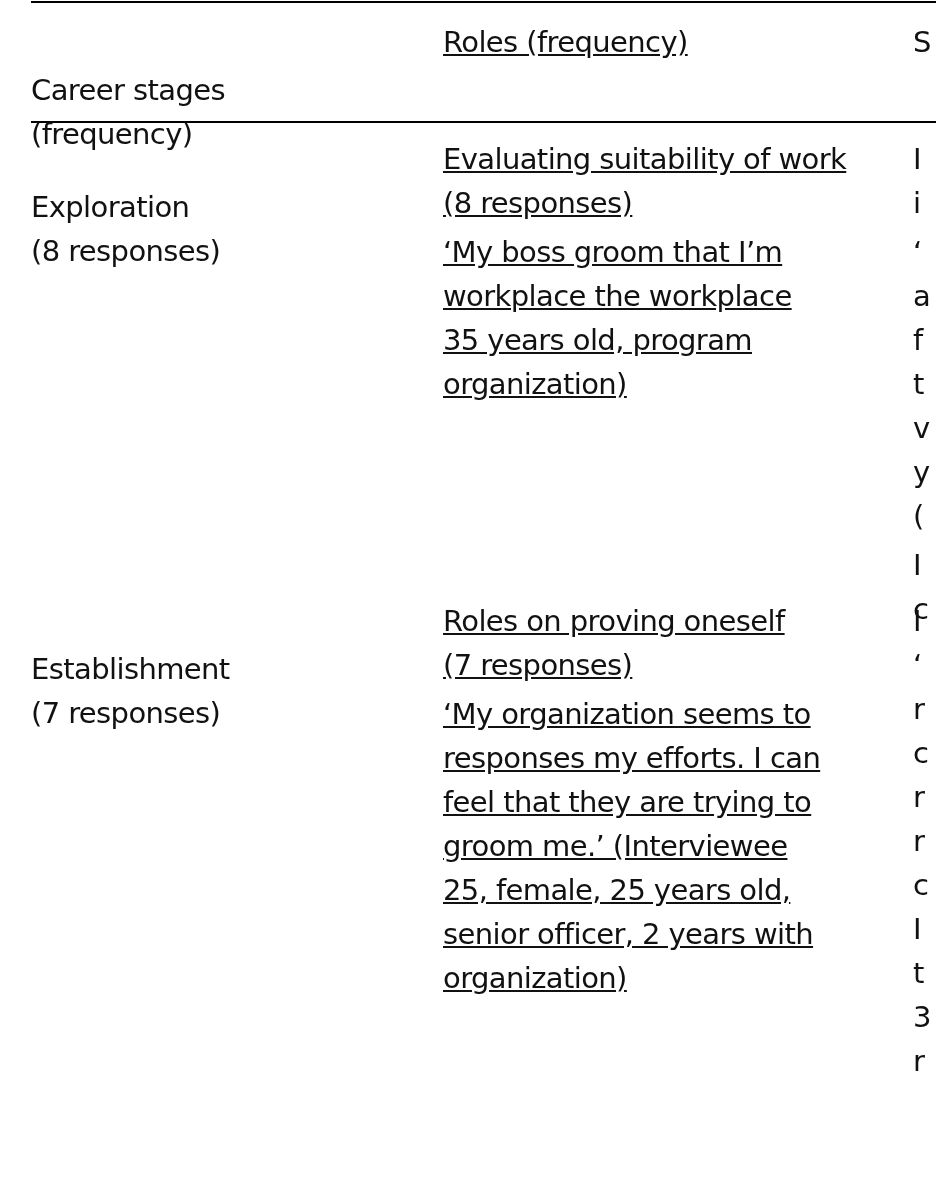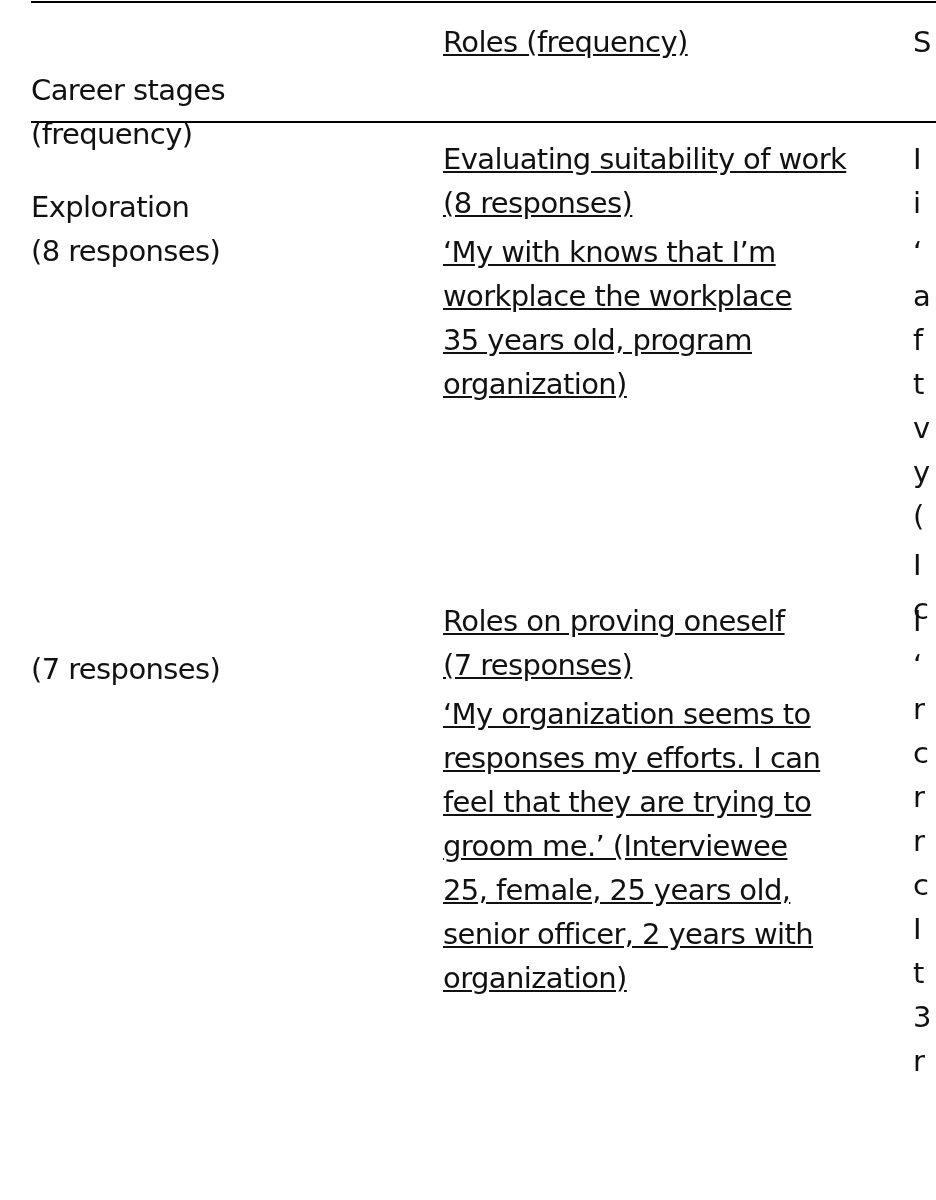--- a/index.html
+++ b/index.html
@@ -70,21 +70,21 @@
   </div>
 
   <div class="cell col1 row1">
     <span class="line">Exploration</span>
     <span class="line">(8 responses)</span>
   </div>
   <div class="cell col2 row1">
     <span class="line">Evaluating suitability of work</span>
     <span class="line">(8 responses)</span>
     <span class="para">
-      <span class="line">‘My with knows that I’m</span>
+      <span class="line">‘My boss groom that I’m</span>
       <span class="line">workplace the workplace</span>
       <span class="line">35 years old, program</span>
       <span class="line">organization)</span>
     </span>
   </div>
   <div class="cell col3 row1">
     <span class="line">I</span>
     <span class="line">i</span>
     <span class="para">
       <span class="line">‘</span>
@@ -95,20 +95,21 @@
       <span class="line">y</span>
       <span class="line">(</span>
     </span>
     <span class="para">
       <span class="line">I</span>
       <span class="line">c</span>
     </span>
   </div>
 
   <div class="cell col1 row2">
+    <span class="line">Establishment</span>
     <span class="line">(7 responses)</span>
   </div>
   <div class="cell col2 row2">
     <span class="line">Roles on proving oneself</span>
     <span class="line">(7 responses)</span>
     <span class="para">
       <span class="line">‘My organization seems to</span>
       <span class="line">responses my efforts. I can</span>
       <span class="line">feel that they are trying to</span>
       <span class="line">groom me.’ (Interviewee</span>

